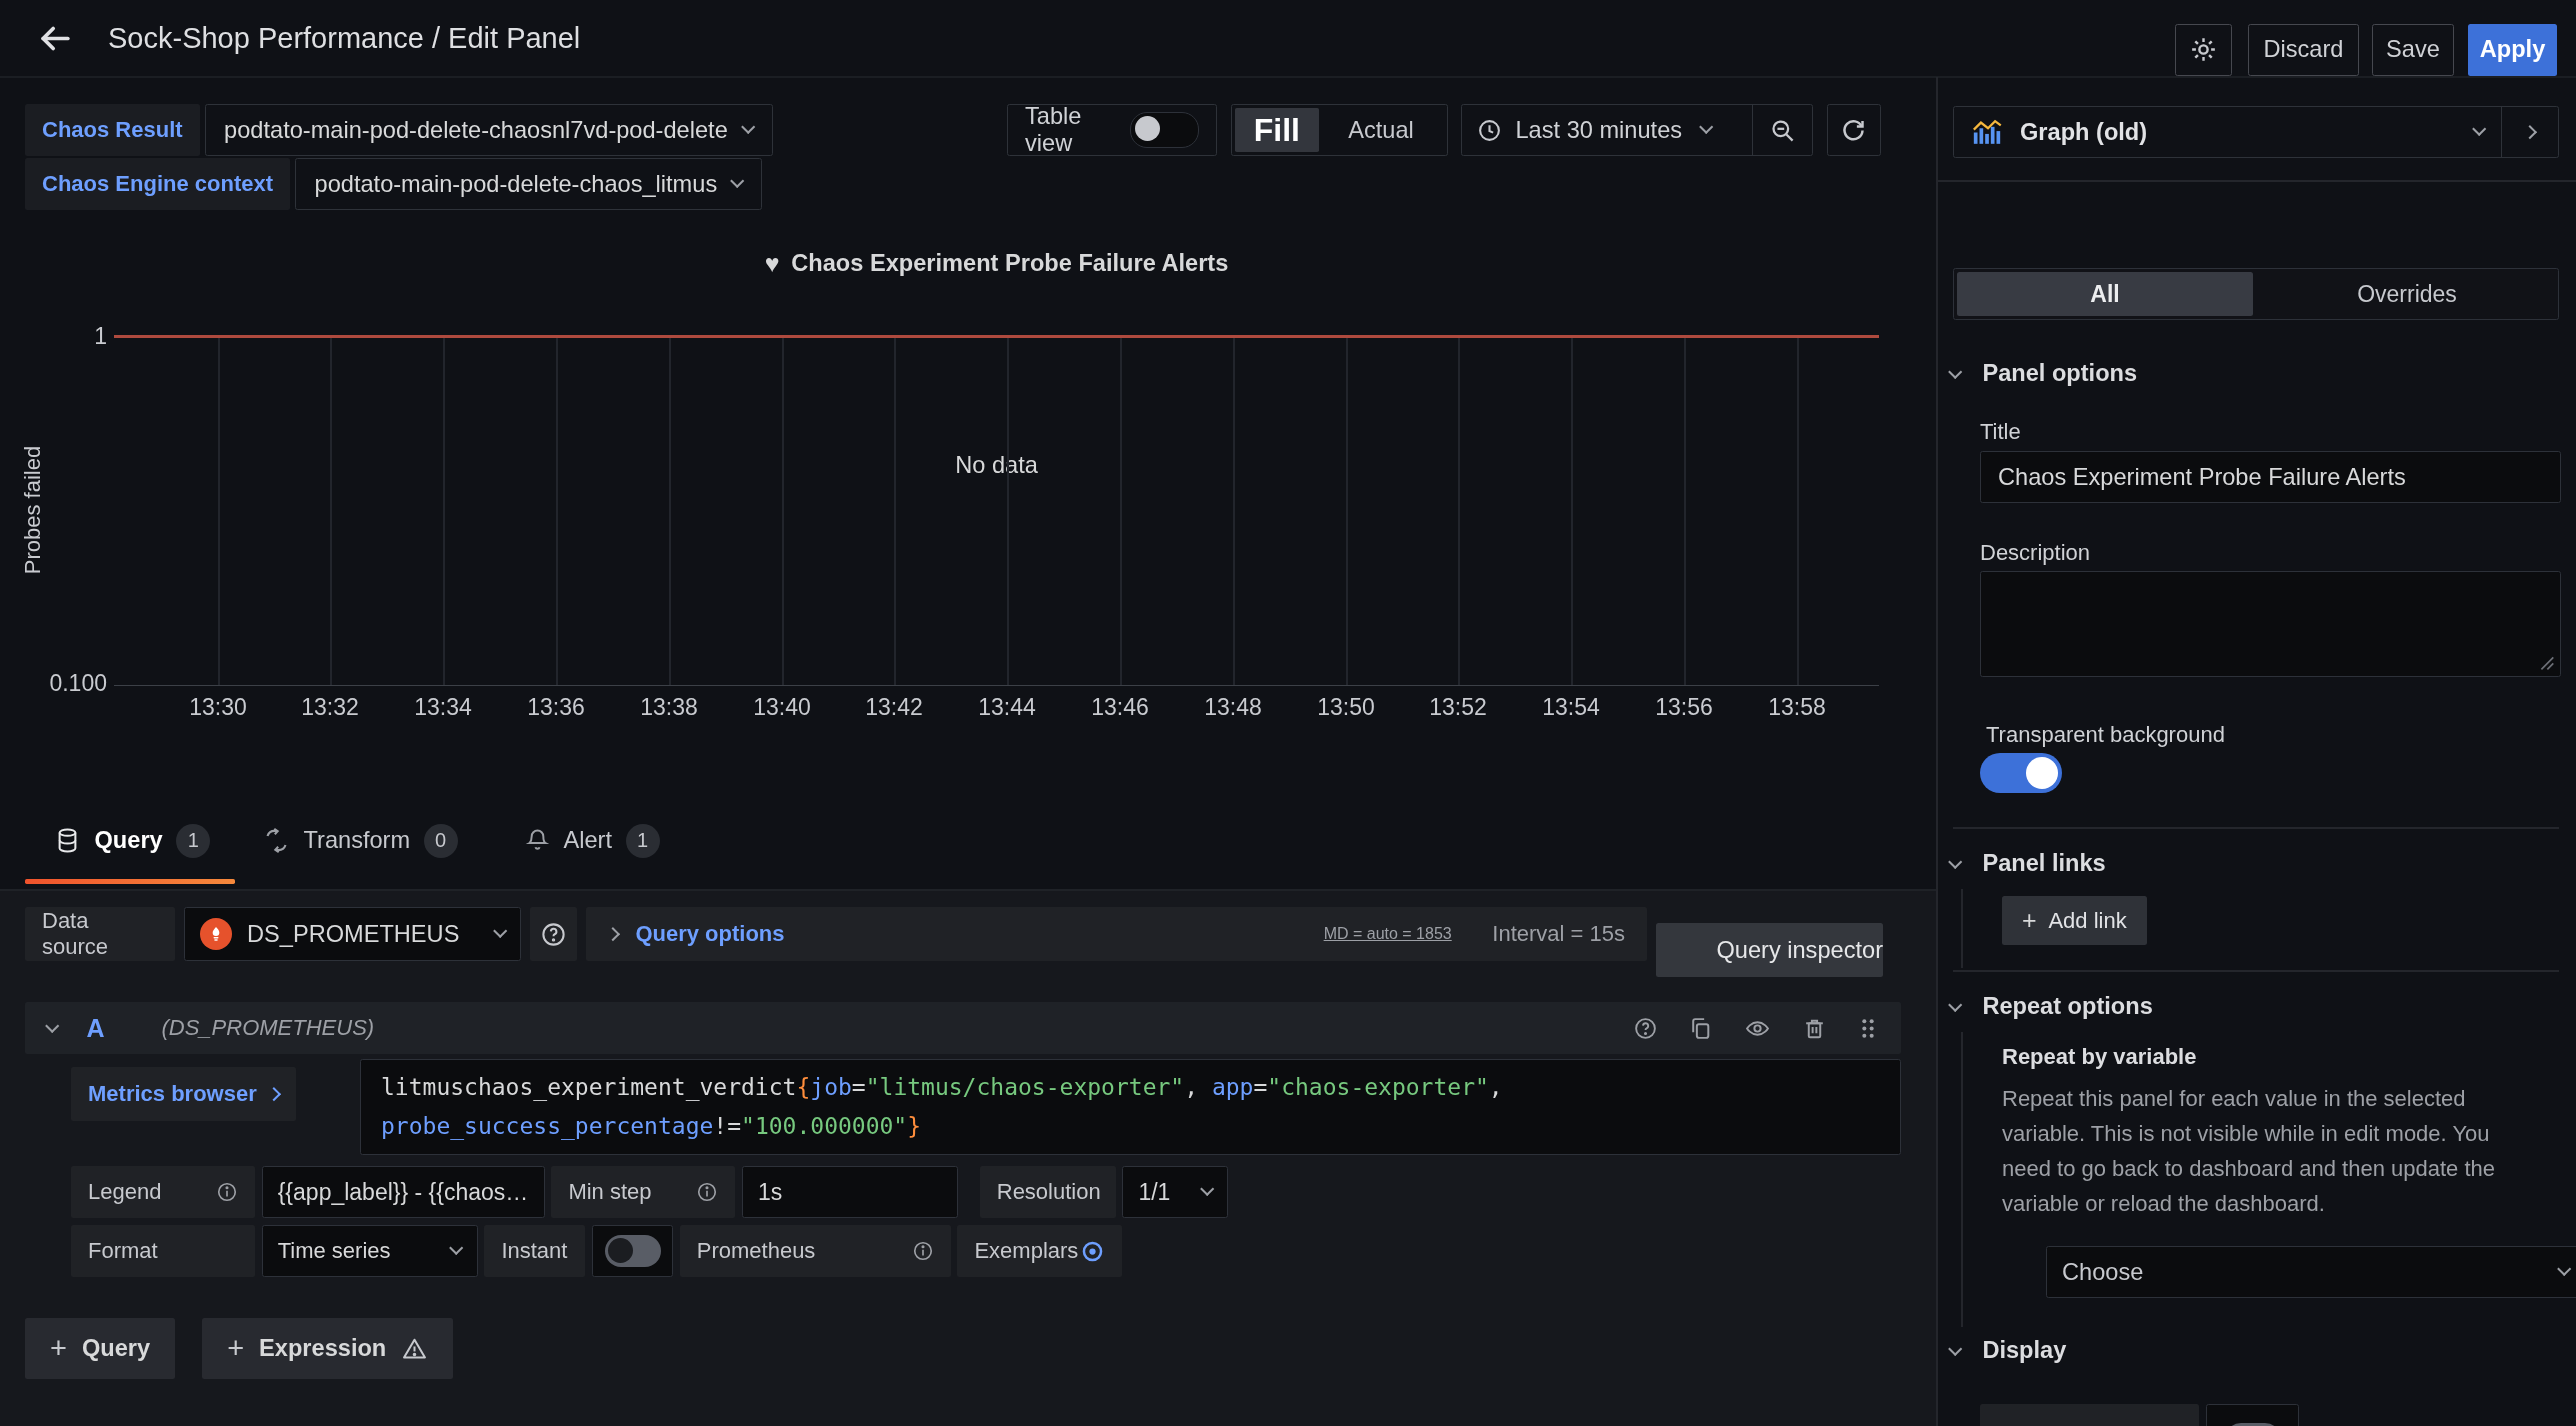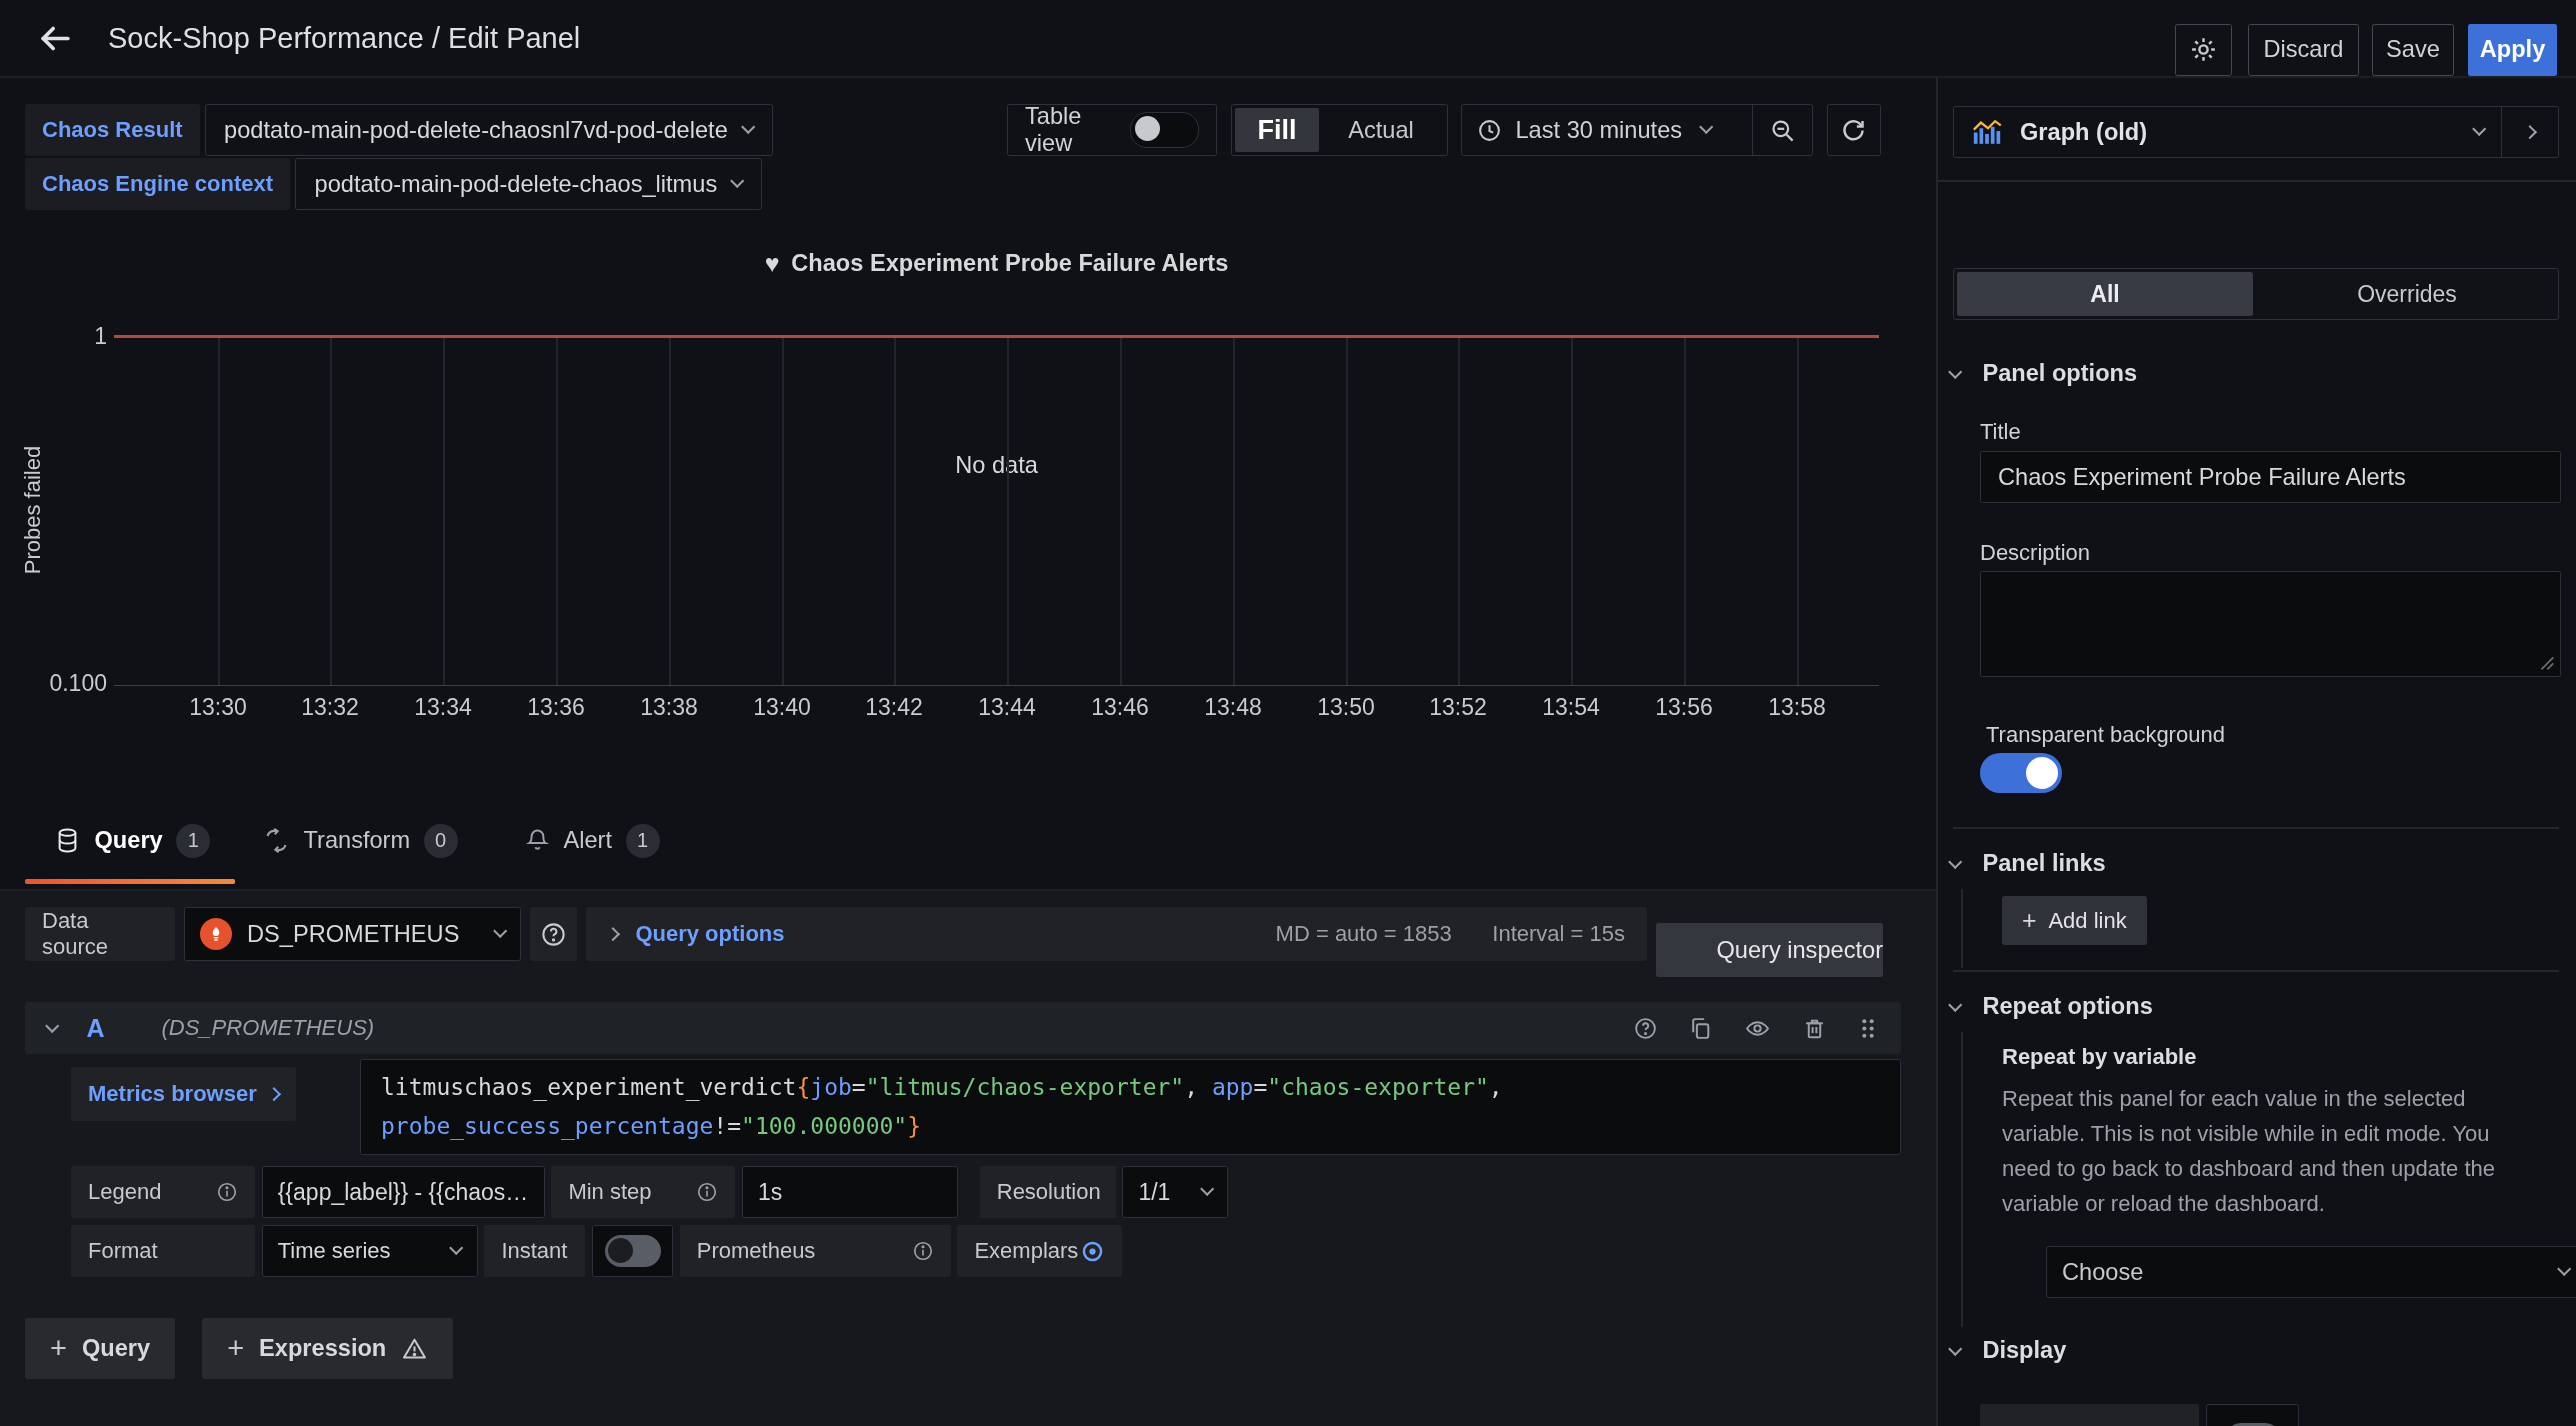--- a/index.html
+++ b/index.html
@@ -142,21 +142,21 @@
       <span class="chv sm" style="margin-top:-5px;"></span>
     </div>
   </div>
 
   <div class="toolbar">
     <div class="obox" style="width:210px;padding:0 17px;justify-content:space-between;">
       <span style="font-size:23.6px;color:#D0D2D6;">Table view</span>
       <span class="sw-dark"></span>
     </div>
     <div class="obox" style="width:217px;padding:3.4px;">
-      <div style="width:84px;height:44px;background:#33363D;border-radius:1.7px;display:flex;align-items:center;justify-content:center;font-weight:700;color:#FFFFFF;font-size:27px;">
+      <div style="width:84px;height:44px;background:#33363D;border-radius:1.7px;display:flex;align-items:center;justify-content:center;font-weight:700;color:#FFFFFF;font-size:32px;">
         <span>Fill</span>
       </div>
       <div style="flex:1;height:44px;display:flex;align-items:center;justify-content:center;color:#C7C9CE;font-size:23.6px;">
         <span>Actual</span>
       </div>
     </div>
     <div class="obox" style="width:352px;">
       <div style="display:flex;align-items:center;gap:13.5px;padding:0 15px;flex:1;">
         <span>
           <svg width="25" height="25" viewBox="0 0 24 24" fill="none" stroke="#C7C9CE" stroke-width="2">
@@ -288,21 +288,21 @@
         <svg width="27" height="27" viewBox="0 0 24 24" fill="none" stroke="#C7C9CE" stroke-width="1.8">
             <circle cx="12" cy="12" r="9"></circle>
             <path d="M9.6 9.2a2.5 2.5 0 1 1 3.4 2.6c-.8.3-1 .9-1 1.7"></path>
             <circle cx="12" cy="16.8" r="0.6" fill="#C7C9CE"></circle>
           </svg>
       </span>
     </div>
     <div class="qobar">
       <span class="chv sm right" style="margin-top:0;"></span>
       <span style="color:#6E9FFF;font-weight:700;font-size:22px;">Query options</span>
-      <span style="margin-left:auto;color:#9DA0A6;font-size:22px;">MD = auto = 1853</span>
+      <span style="margin-left:auto;color:#9DA0A6;font-size:16px;text-decoration:underline;">MD = auto = 1853</span>
       <span style="color:#9DA0A6;font-size:22px;margin-left:23.6px;">Interval = 15s</span>
     </div>
     <div class="qinspector">
       <span>Query inspector</span>
     </div>
   </div>
 
   <div class="qrowhead">
     <span class="chv sm" style="margin-top:-3.4px;"></span>
     <span style="color:#6E9FFF;font-weight:700;font-size:25px;margin-left:29px;">A</span>

